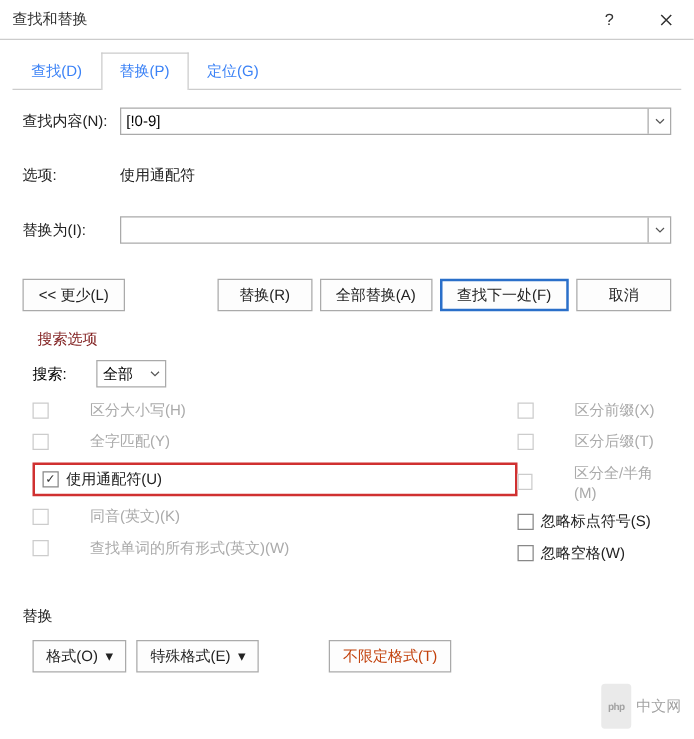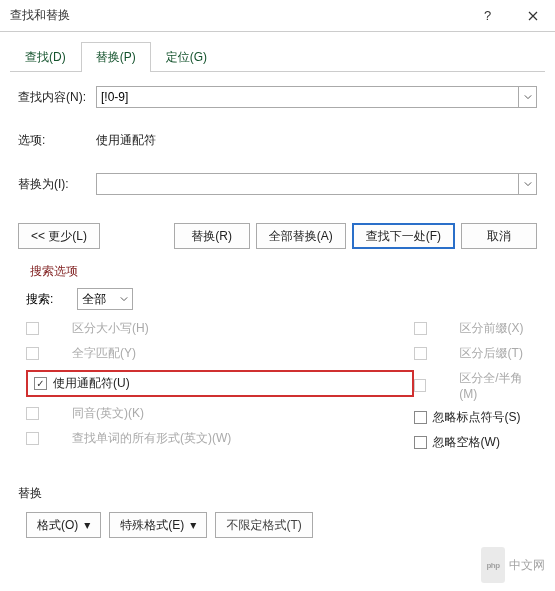--- a/index.html
+++ b/index.html
@@ -4,21 +4,21 @@
   <style>
     * { box-sizing: border-box; margin: 0; padding: 0; font-family: "Microsoft YaHei", "SimSun", sans-serif; font-size: 12px; }
     body { background: #fff; width: 555px; height: 591px; overflow: hidden; }
     
     .titlebar { height: 32px; display: flex; align-items: center; padding-left: 10px; border-bottom: 1px solid #ccc; }
     .titlebar .title { flex: 1; color: #333; }
     .titlebar .btn { width: 45px; height: 32px; display: flex; align-items: center; justify-content: center; color: #333; font-size: 13px; }
     .titlebar .btn svg { width: 10px; height: 10px; }
     
     .tabs { display: flex; margin: 10px 10px 0 10px; border-bottom: 1px solid #ccc; }
-    .tab { padding: 6px 14px; border: 1px solid transparent; border-bottom: none; margin-bottom: -1px; color: #14532d; }
+    .tab { padding: 6px 14px; border: 1px solid transparent; border-bottom: none; margin-bottom: -1px; color: #3b82f6; }
     .tab.active { border-color: #ccc; background: #fff; }
     
     .body { padding: 14px 18px 10px 18px; }
     
     .row { display: flex; align-items: center; margin-bottom: 6px; }
     .row .lbl { width: 78px; color: #222; }
     .row .combo { flex: 1; height: 22px; border: 1px solid #aaa; display: flex; align-items: center; padding: 0 4px; position: relative; background: #fff; }
     .combo .txt { flex: 1; font-size: 12px; }
     .combo .dd { width: 18px; height: 20px; border-left: 1px solid #aaa; display: flex; align-items: center; justify-content: center; position: absolute; right: 0; top: 0; }
     .combo .dd svg { width: 8px; height: 8px; }
@@ -46,21 +46,21 @@
     .check .box { width: 13px; height: 13px; border: 1px solid #888; background: #fff; display: flex; align-items: center; justify-content: center; }
     .check.disabled .box { border-color: #ccc; }
     .check .box.checked::after { content: "✓"; font-size: 10px; color: #333; line-height: 1; }
     
     .highlight-box { border: 2px solid #d03030; padding: 3px 6px; display: inline-flex; }
     
     .bottom-section { margin-top: 34px; }
     .bottom-label { color: #222; margin-bottom: 10px; }
     .bottom-btns { display: flex; gap: 8px; margin-left: 8px; }
     .dd-btn { height: 26px; padding: 0 10px; border: 1px solid #aaa; background: #fdfdfd; display: inline-flex; align-items: center; color: #222; }
-    .dd-btn.disabled { color: #404040; }
+    .dd-btn.disabled { color: #c2410c; margin-left: 48px; }
     .dd-btn .caret { margin-left: 6px; }
     
     .watermark { position: absolute; right: 10px; bottom: 8px; display: flex; align-items: center; gap: 4px; opacity: 0.6; }
     .watermark .logo { width: 24px; height: 36px; background: #ddd; border-radius: 3px; display: flex; align-items: center; justify-content: center; font-size: 8px; color: #666; font-weight: bold; letter-spacing: -0.5px;}
     .watermark .wtxt { font-size: 12px; color: #666; }
   </style>
 </head>
 <body>
 
 <div class="titlebar">

